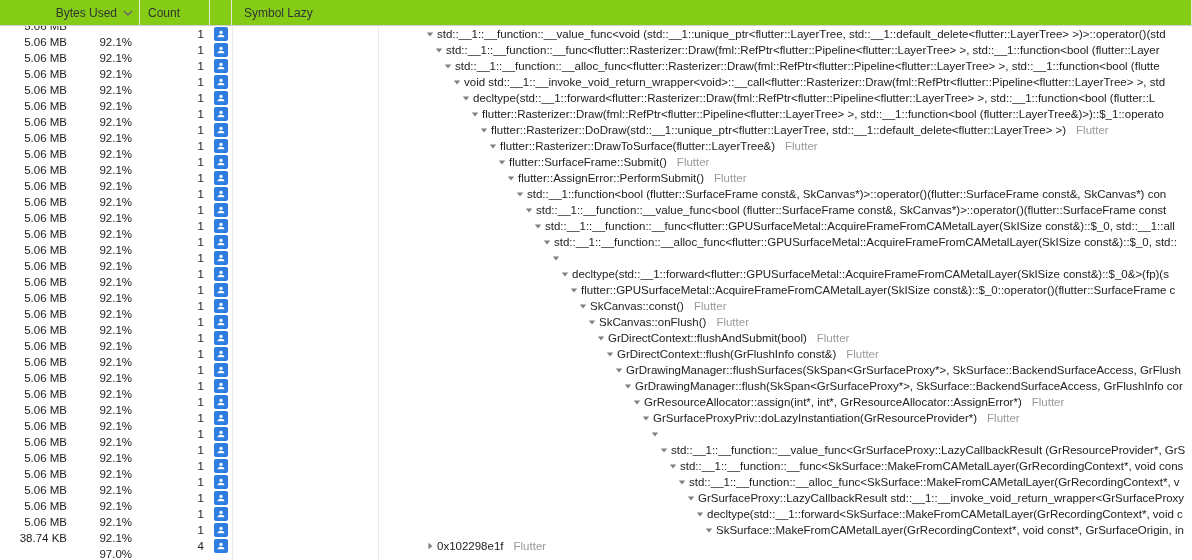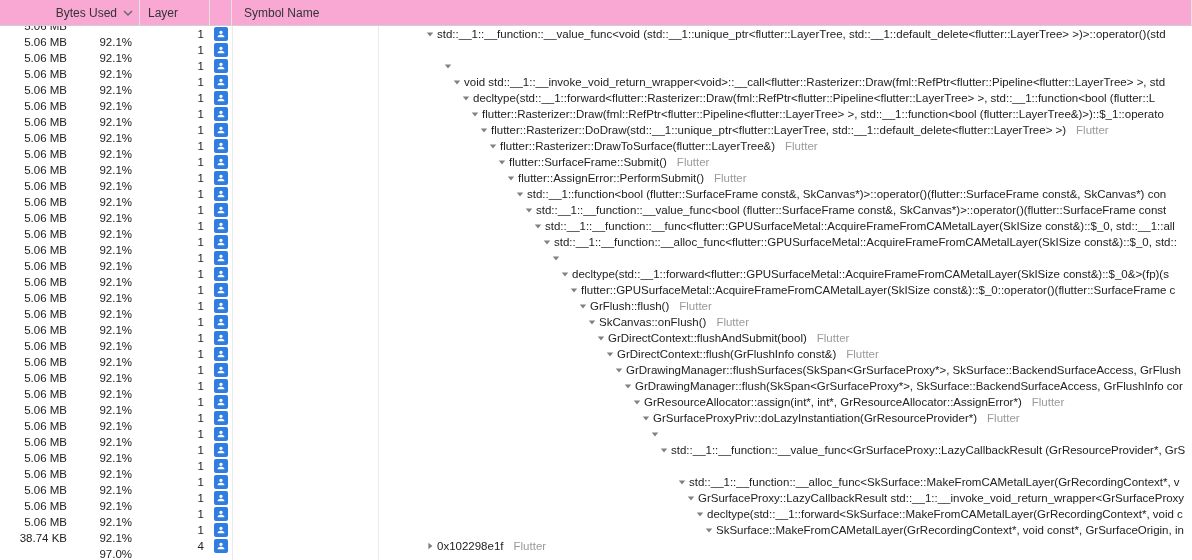--- a/index.html
+++ b/index.html
@@ -10,21 +10,21 @@
     background: #fff;
     overflow: hidden;
     width: 1192px;
     height: 560px;
   }
   .header {
     display: flex;
     align-items: center;
     height: 26px;
     border-bottom: 1px solid #d0d0d0;
-    background: #f9a8d4;
+    background: #84cc16;
     user-select: none;
   }
   .header-cell {
     display: flex;
     align-items: center;
     height: 100%;
     padding: 0 8px;
     border-right: 1px solid #e5e5e5;
     font-size: 12px;
     color: #333;
@@ -126,25 +126,25 @@
 <div class="header">
   <div class="header-cell bytes">
     <span>Bytes Used</span>
     <span class="sort-chevron">
       <svg viewBox="0 0 10 10">
           <path d="M1 3 L5 7 L9 3" fill="none" stroke="#666" stroke-width="1.4"></path>
         </svg>
     </span>
   </div>
   <div class="header-cell count">
-    <span>Layer</span>
+    <span>Count</span>
   </div>
   <div class="header-cell icon-col"></div>
   <div class="header-cell symbol">
-    <span>Symbol Name</span>
+    <span>Symbol Lazy</span>
   </div>
 </div>
 
 <div class="body" id="body">
   <div class="vsep" style="left:232px"></div>
   <div class="vsep" style="left:378px"></div>
 <div class="row">
       <div class="cell-bytes">
         <span class="bytes-v">5.06 MB</span>
         <span class="pct-v">92.1%</span>
@@ -173,20 +173,29 @@
         <span class="pct-v">92.1%</span>
       </div>
       <div class="cell-count">1</div>
       <div class="cell-icon">
         <span class="person-icon">
           <svg viewBox="0 0 24 24">
             <path d="M12 12c2.2 0 4-1.8 4-4s-1.8-4-4-4-4 1.8-4 4 1.8 4 4 4zm0 2c-2.7 0-8 1.3-8 4v2h16v-2c0-2.7-5.3-4-8-4z"></path>
           </svg>
         </span>
       </div>
+      <div class="cell-symbol">
+        <span class="indent-spacer" style="width: 198px;"></span>
+        <span class="disclosure">
+          <svg viewBox="0 0 10 10">
+            <path d="M1 3 L5 8 L9 3 Z"></path>
+          </svg>
+        </span>
+        <span class="sym-text">std::__1::__function::__func&lt;flutter::Rasterizer::Draw(fml::RefPtr&lt;flutter::Pipeline&lt;flutter::LayerTree&gt; &gt;, std::__1::function&lt;bool (flutter::Layer</span>
+      </div>
     </div>
     <div class="row">
       <div class="cell-bytes">
         <span class="bytes-v">5.06 MB</span>
         <span class="pct-v">92.1%</span>
       </div>
       <div class="cell-count">1</div>
       <div class="cell-icon">
         <span class="person-icon">
           <svg viewBox="0 0 24 24">
@@ -194,20 +203,21 @@
           </svg>
         </span>
       </div>
       <div class="cell-symbol">
         <span class="indent-spacer" style="width: 207px;"></span>
         <span class="disclosure">
           <svg viewBox="0 0 10 10">
             <path d="M1 3 L5 8 L9 3 Z"></path>
           </svg>
         </span>
+        <span class="sym-text">std::__1::__function::__alloc_func&lt;flutter::Rasterizer::Draw(fml::RefPtr&lt;flutter::Pipeline&lt;flutter::LayerTree&gt; &gt;, std::__1::function&lt;bool (flutte</span>
       </div>
     </div>
     <div class="row">
       <div class="cell-bytes">
         <span class="bytes-v">5.06 MB</span>
         <span class="pct-v">92.1%</span>
       </div>
       <div class="cell-count">1</div>
       <div class="cell-icon">
         <span class="person-icon">
@@ -541,21 +551,21 @@
           </svg>
         </span>
       </div>
       <div class="cell-symbol">
         <span class="indent-spacer" style="width: 342px;"></span>
         <span class="disclosure">
           <svg viewBox="0 0 10 10">
             <path d="M1 3 L5 8 L9 3 Z"></path>
           </svg>
         </span>
-        <span class="sym-text">GrFlush::flush()</span>
+        <span class="sym-text">SkCanvas::const()</span>
         <span class="lib-text">Flutter</span>
       </div>
     </div>
     <div class="row">
       <div class="cell-bytes">
         <span class="bytes-v">5.06 MB</span>
         <span class="pct-v">92.1%</span>
       </div>
       <div class="cell-count">1</div>
       <div class="cell-icon">
@@ -768,20 +778,29 @@
         <span class="bytes-v">5.06 MB</span>
         <span class="pct-v">92.1%</span>
       </div>
       <div class="cell-count">1</div>
       <div class="cell-icon">
         <span class="person-icon">
           <svg viewBox="0 0 24 24">
             <path d="M12 12c2.2 0 4-1.8 4-4s-1.8-4-4-4-4 1.8-4 4 1.8 4 4 4zm0 2c-2.7 0-8 1.3-8 4v2h16v-2c0-2.7-5.3-4-8-4z"></path>
           </svg>
         </span>
+      </div>
+      <div class="cell-symbol">
+        <span class="indent-spacer" style="width: 432px;"></span>
+        <span class="disclosure">
+          <svg viewBox="0 0 10 10">
+            <path d="M1 3 L5 8 L9 3 Z"></path>
+          </svg>
+        </span>
+        <span class="sym-text">std::__1::__function::__func&lt;SkSurface::MakeFromCAMetalLayer(GrRecordingContext*, void cons</span>
       </div>
     </div>
     <div class="row">
       <div class="cell-bytes">
         <span class="bytes-v">5.06 MB</span>
         <span class="pct-v">92.1%</span>
       </div>
       <div class="cell-count">1</div>
       <div class="cell-icon">
         <span class="person-icon">

